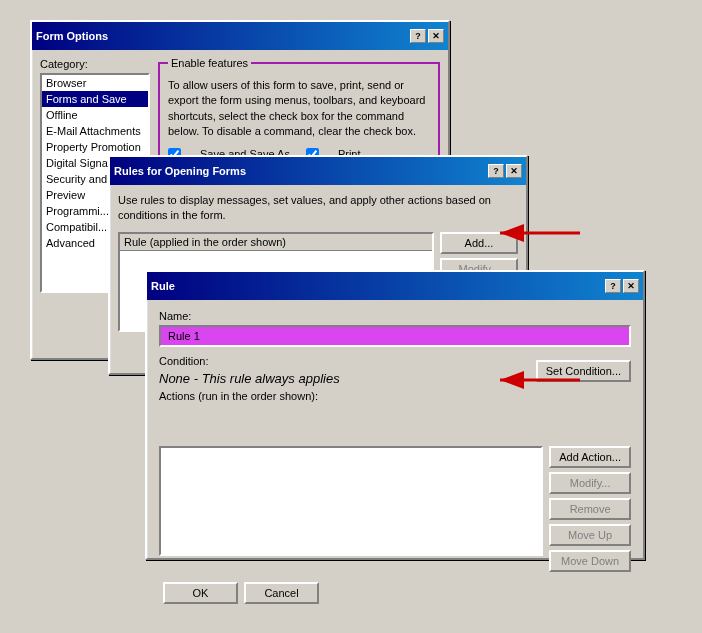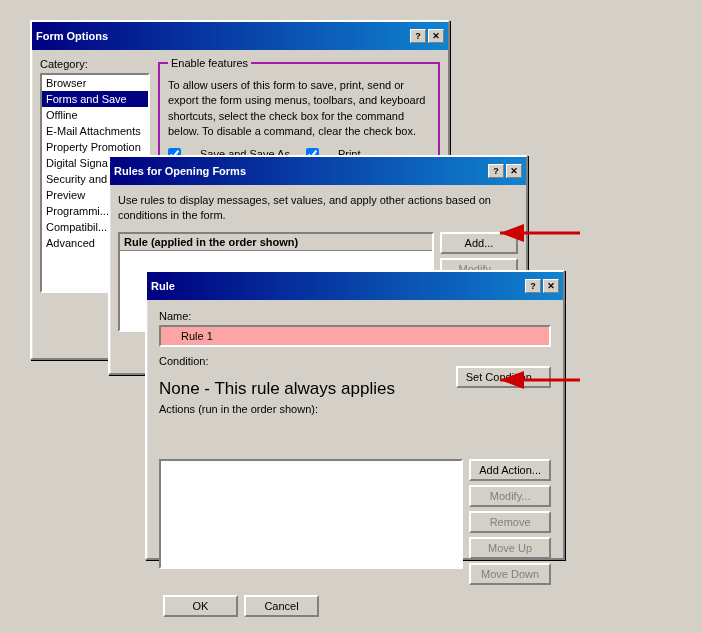--- a/index.html
+++ b/index.html
@@ -189,54 +189,53 @@
       background: white;
       border: 2px solid;
       border-color: #808080 #ffffff #ffffff #808080;
     }
 
     .rules-list-header {
       background: #d4d0c8;
       border-bottom: 1px solid #808080;
       padding: 2px 4px;
       font-size: 11px;
-      font-weight: bold;
     }
 
     .rules-buttons {
       display: flex;
       flex-direction: column;
       gap: 4px;
     }
 
     
     #rule-dialog {
       left: 145px;
       top: 270px;
-      width: 420px;
+      width: 500px;
       height: 290px;
       z-index: 20;
     }
 
     .rule-body {
       padding: 10px 12px;
     }
 
     .field-label {
       margin-bottom: 3px;
       font-size: 11px;
     }
 
     .text-input {
       width: 100%;
       height: 22px;
       border: 2px solid;
       border-color: #808080 #ffffff #ffffff #808080;
-      background: #fca5a5;
-      padding: 2px 20px;
+      background: #d946ef;
+      padding: 2px 7px;
       font-size: 11px;
       font-family: 'MS Sans Serif', Arial, sans-serif;
     }
 
     .condition-row {
       display: flex;
       align-items: center;
       justify-content: space-between;
       margin: 8px 0 4px 0;
     }
@@ -380,22 +379,22 @@
       <div class="title-btn">?</div>
       <div class="title-btn">✕</div>
     </div>
   </div>
   <div class="rule-body">
     <div class="field-label">Name:</div>
     <input type="text" class="text-input" value="Rule 1" style="">
 
     <div class="condition-row">
       <div>
-        <div style="font-size:11px;margin-bottom:12px;">Condition:</div>
-        <div style="font-size:17px;">None - This rule always applies</div>
+        <div style="font-size:11px;margin-bottom:4px;">Condition:</div>
+        <div style="font-size:13px;font-style:italic;">None - This rule always applies</div>
       </div>
       <button class="btn">Set Condition...</button>
     </div>
 
     <div class="actions-label">Actions (run in the order shown):</div>
     <div class="actions-area">
       <div class="actions-list"></div>
       <div class="action-buttons">
         <button class="btn">Add Action...</button>
         <button class="btn disabled">Modify...</button>

